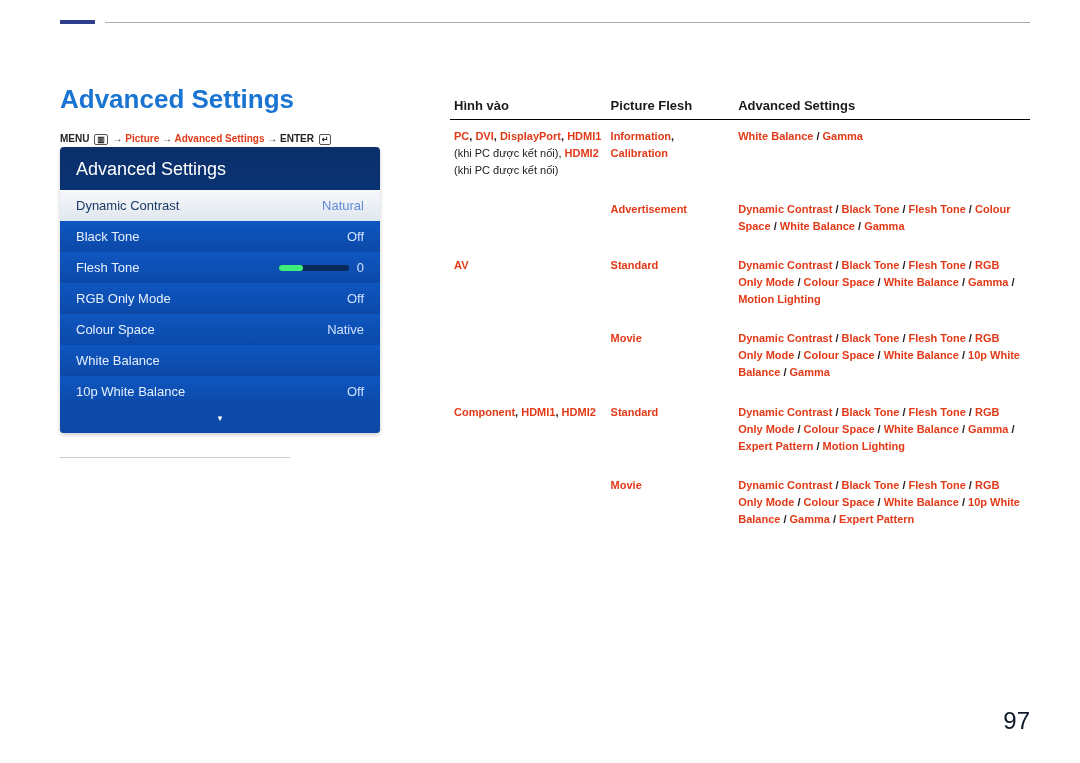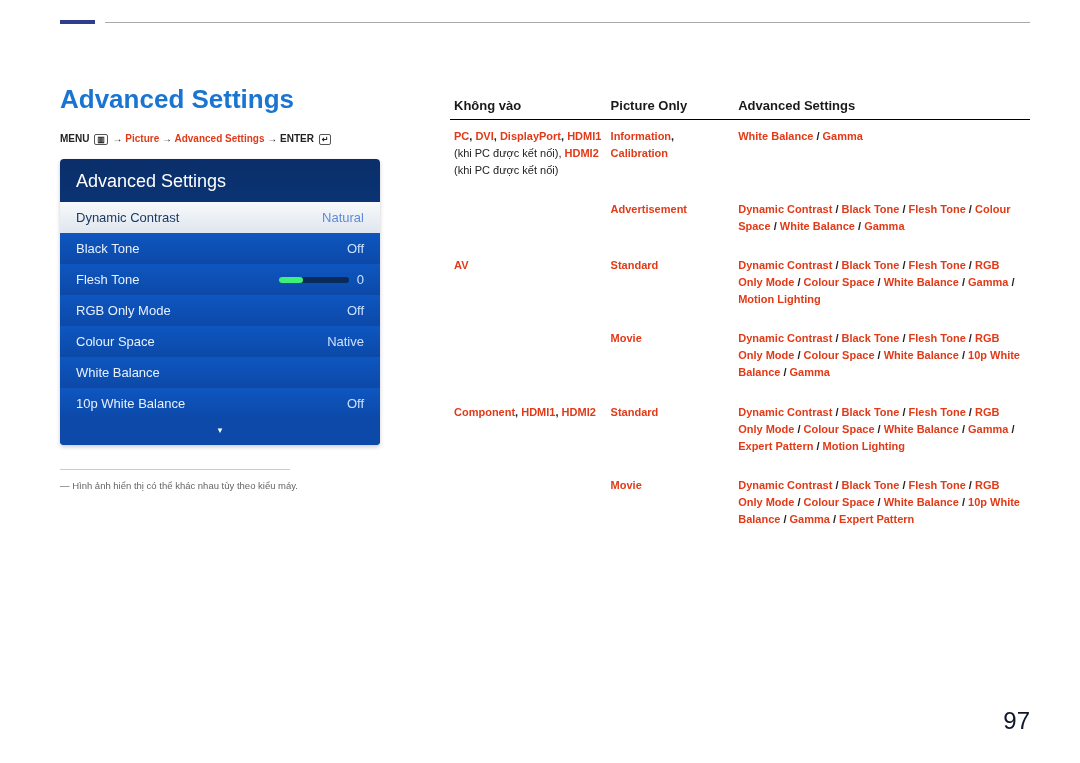--- a/index.html
+++ b/index.html
@@ -1,21 +1,21 @@
 <!DOCTYPE html>
 <html><head>
 <meta charset="utf-8">
 <style>
   html,body{margin:0;padding:0;font-family:Arial,Helvetica,sans-serif;background:#fff;color:#333;font-size:10.5px}
   .page{width:1080px;height:761px;position:relative;box-sizing:border-box;padding:16px 50px 30px 60px}
   .topbar{position:absolute;top:20px;left:60px;right:50px}
   .topbar .short{display:inline-block;width:35px;border-top:4px solid #2e3d8c;vertical-align:top}
   .topbar .long{display:inline-block;width:calc(100% - 45px);border-top:1px solid #aaa;margin-left:10px;vertical-align:top;margin-top:2px}
   h1{color:#1a75d2;font-size:26px;font-weight:bold;margin:68px 0 18px 0}
-  .crumb{font-size:10px;font-weight:bold;color:#222;margin-bottom:14px}
+  .crumb{font-size:10px;font-weight:bold;color:#222;margin-bottom:2px}
   .crumb .hi{color:#e23a18}
   .crumb .ic{display:inline-block;border:1px solid #555;border-radius:2px;font-size:8px;padding:0 2px;margin:0 2px;vertical-align:middle;line-height:9px}
   .osd{width:320px;border-radius:4px;overflow:hidden;font-family:"Segoe UI",Arial,sans-serif;box-shadow:0 2px 4px rgba(0,0,0,.2);background:linear-gradient(#0a2f6a,#0e4ca8)}
   .osd .title{color:#fff;font-size:18px;padding:12px 16px 10px}
   .osd .row{display:flex;justify-content:space-between;align-items:center;color:#e6f0ff;font-size:13px;padding:8px 16px;background:linear-gradient(#0e56c0,#0c49a8)}
   .osd .row.sel{background:linear-gradient(#f7f9fb,#dfe6ee);color:#1b3a66}
   .osd .row.sel .val{color:#5f8bd8}
   .osd .val{color:#cde1ff}
   .osd .bar{width:70px;height:6px;background:#0a2a5a;border-radius:3px;display:inline-block;vertical-align:middle;margin-right:8px;position:relative}
   .osd .bar::after{content:"";position:absolute;left:0;top:0;height:100%;width:35%;background:#3ef07a;border-radius:3px}
@@ -83,33 +83,32 @@
         </div>
         <div class="row">
           <span>10p White Balance</span>
           <span class="val">Off</span>
         </div>
       </div>
     <div class="foot">▾</div>
   </div>
 
   <hr class="divline">
-  <div class="note">― Hình ảnh hiển thị có thể khác nhau tùy theo kiểu máy.</div>
 
   <div class="rightcol">
     <table class="htbl">
       <colgroup>
           <col style="width:27%">
           <col style="width:22%">
           <col style="width:51%">
         </colgroup>
       <thead>
           <tr>
-        <th>Không vào</th>
-        <th>Picture Only</th>
+        <th>Hình vào</th>
+        <th>Picture Flesh</th>
         <th>Advanced Settings</th>
       </tr>
         </thead>
       <tbody id="tbl-body">
           <tr>
             <td><span class="r">PC</span><span class="b">, </span><span class="r">DVI</span><span class="b">, </span><span class="r">DisplayPort</span><span class="b">, </span><span class="r">HDMI1</span><span class="plain"> (khi PC được kết nối), </span><span class="r">HDMI2</span><span class="plain"> (khi PC được kết nối)</span></td>
             <td><span class="r">Information</span><span class="b">, </span><span class="r">Calibration</span></td>
             <td><span class="r">White Balance</span><span class="b"> / </span><span class="r">Gamma</span></td>
           </tr>
           <tr>

